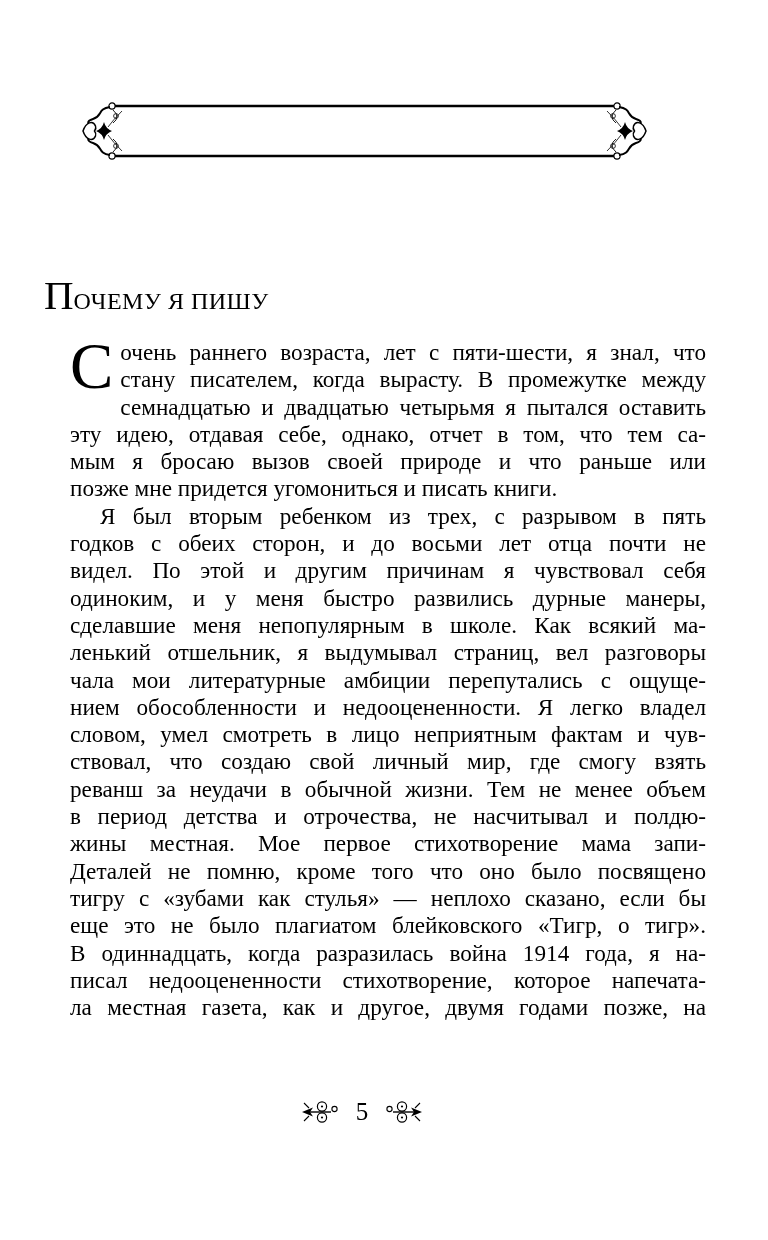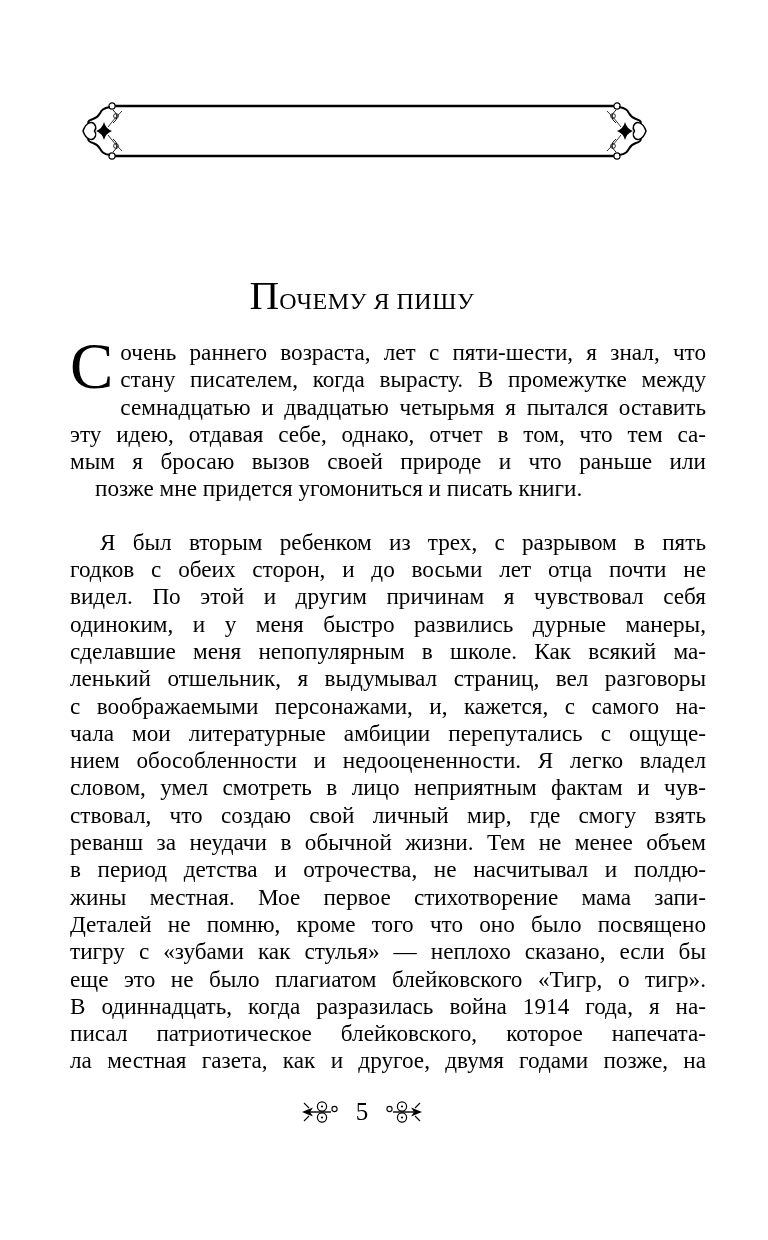--- a/index.html
+++ b/index.html
@@ -17,21 +17,20 @@
     position: absolute;
     left: 82px; top: 102px;
     width: 565px; height: 58px;
   }
 
   
   .title {
     position: absolute;
     left: 70px; top: 276px;
     width: 636px;
-    text-align: center;
     transform: translateX(-26px);
     white-space: nowrap;
   }
   .title .initial {
     font-size: 41px;
     line-height: 38px;
     vertical-align: baseline;
   }
   .title .rest {
     font-size: 24px;
@@ -48,25 +47,23 @@
   }
   .line {
     line-height: 27.3px;
     height: 27.3px;
     text-align: justify;
     text-align-last: justify;
     overflow: visible;
   }
   .para-last-left .lines .line:last-child {
     text-align-last: left;
-    margin-left: 25px;
   }
   .para-indent .lines .line:first-child {
     text-indent: 30px;
-    margin-top: 26px;
   }
   .dropcap {
     float: left;
     font-size: 65px;
     line-height: 54px;
     height: 55px;
     margin: 0 7px 0 0;
   }
 
   
@@ -141,33 +138,32 @@
       </div>
   </div>
   <div class="para para-indent">
     <div class="lines">
         <div class="line">Я был вторым ребенком из трех, с разрывом в пять</div>
         <div class="line">годков с обеих сторон, и до восьми лет отца почти не</div>
         <div class="line">видел. По этой и другим причинам я чувствовал себя</div>
         <div class="line">одиноким, и у меня быстро развились дурные манеры,</div>
         <div class="line">сделавшие меня непопулярным в школе. Как всякий ма-</div>
         <div class="line">ленький отшельник, я выдумывал страниц, вел разговоры</div>
-        <div class="line">с воображаемыми персонажами, и, кажется, с самого на-</div>
         <div class="line">чала мои литературные амбиции перепутались с ощуще-</div>
         <div class="line">нием обособленности и недооцененности. Я легко владел</div>
         <div class="line">словом, умел смотреть в лицо неприятным фактам и чув-</div>
         <div class="line">ствовал, что создаю свой личный мир, где смогу взять</div>
         <div class="line">реванш за неудачи в обычной жизни. Тем не менее объем</div>
         <div class="line">в период детства и отрочества, не насчитывал и полдю-</div>
         <div class="line">жины местная. Мое первое стихотворение мама запи-</div>
         <div class="line">Деталей не помню, кроме того что оно было посвящено</div>
         <div class="line">тигру с «зубами как стулья» — неплохо сказано, если бы</div>
         <div class="line">еще это не было плагиатом блейковского «Тигр, о тигр».</div>
         <div class="line">В одиннадцать, когда разразилась война 1914 года, я на-</div>
-        <div class="line">писал патриотическое блейковского, которое напечата-</div>
+        <div class="line">писал недооцененности стихотворение, которое напечата-</div>
         <div class="line">ла местная газета, как и другое, двумя годами позже, на</div>
       </div>
   </div>
 </div>
 
 <div class="footer">
   <svg class="flourish" width="38" height="26" viewBox="0 0 38 26" xmlns="http://www.w3.org/2000/svg" fill="none" stroke="#000">
     <path d="M3,13 H29" stroke-width="1.4"></path>
     <path d="M0,13 L11,8.5 L8,13 L11,17.5 Z" fill="#000" stroke="none"></path>
     <path d="M7,9 L2,4" stroke-width="1.1"></path>

